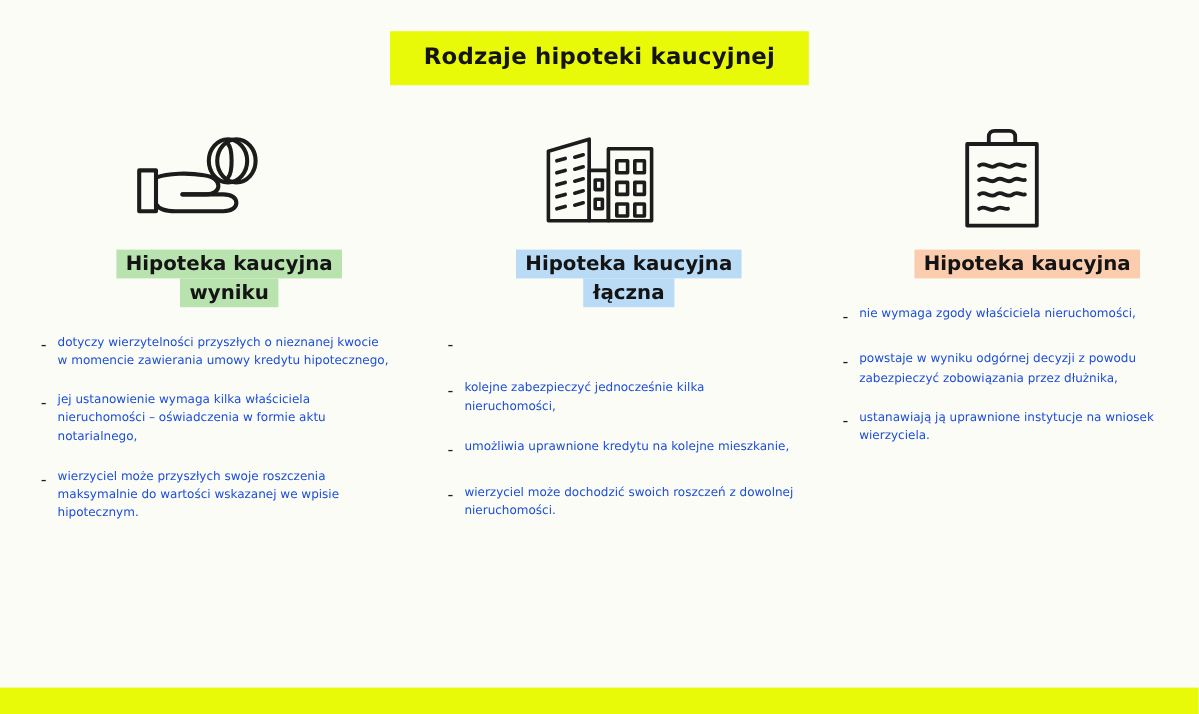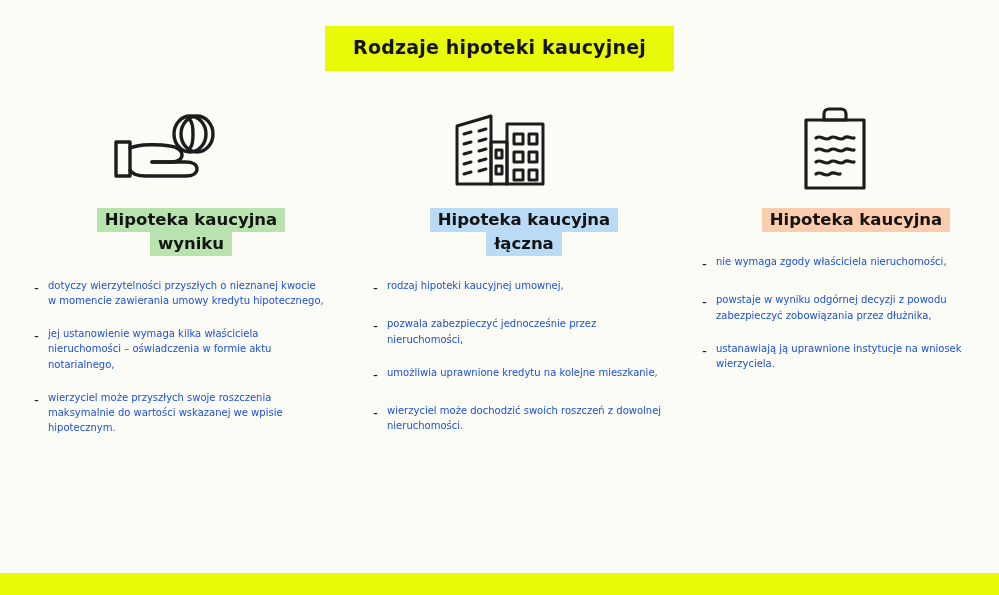--- a/index.html
+++ b/index.html
@@ -193,25 +193,24 @@
           <path d="M49 62 L55 62 L55 70 L49 70 Z"></path>
         </svg>
       </div>
       <div class="heading">
         <span class="hl hl-blue">Hipoteka kaucyjna</span><br>
         <span class="hl hl-blue">łączna</span>
       </div>
       <div class="bullets">
         <div class="bullet">
           <div class="dash">-</div>
-          <div class="btext">rodzaj hipoteki kaucyjnej umownej,</div>
-        </div>
-        <div class="bullet">
-          <div class="dash">-</div>
-          <div class="btext">pozwala zabezpieczyć jednocześnie przez nieruchomości,</div>
+        </div>
+        <div class="bullet">
+          <div class="dash">-</div>
+          <div class="btext">kolejne zabezpieczyć jednocześnie kilka nieruchomości,</div>
         </div>
         <div class="bullet">
           <div class="dash">-</div>
           <div class="btext">umożliwia uprawnione kredytu na kolejne mieszkanie,</div>
         </div>
         <div class="bullet">
           <div class="dash">-</div>
           <div class="btext">wierzyciel może dochodzić swoich roszczeń z dowolnej nieruchomości.</div>
         </div>
       </div>

